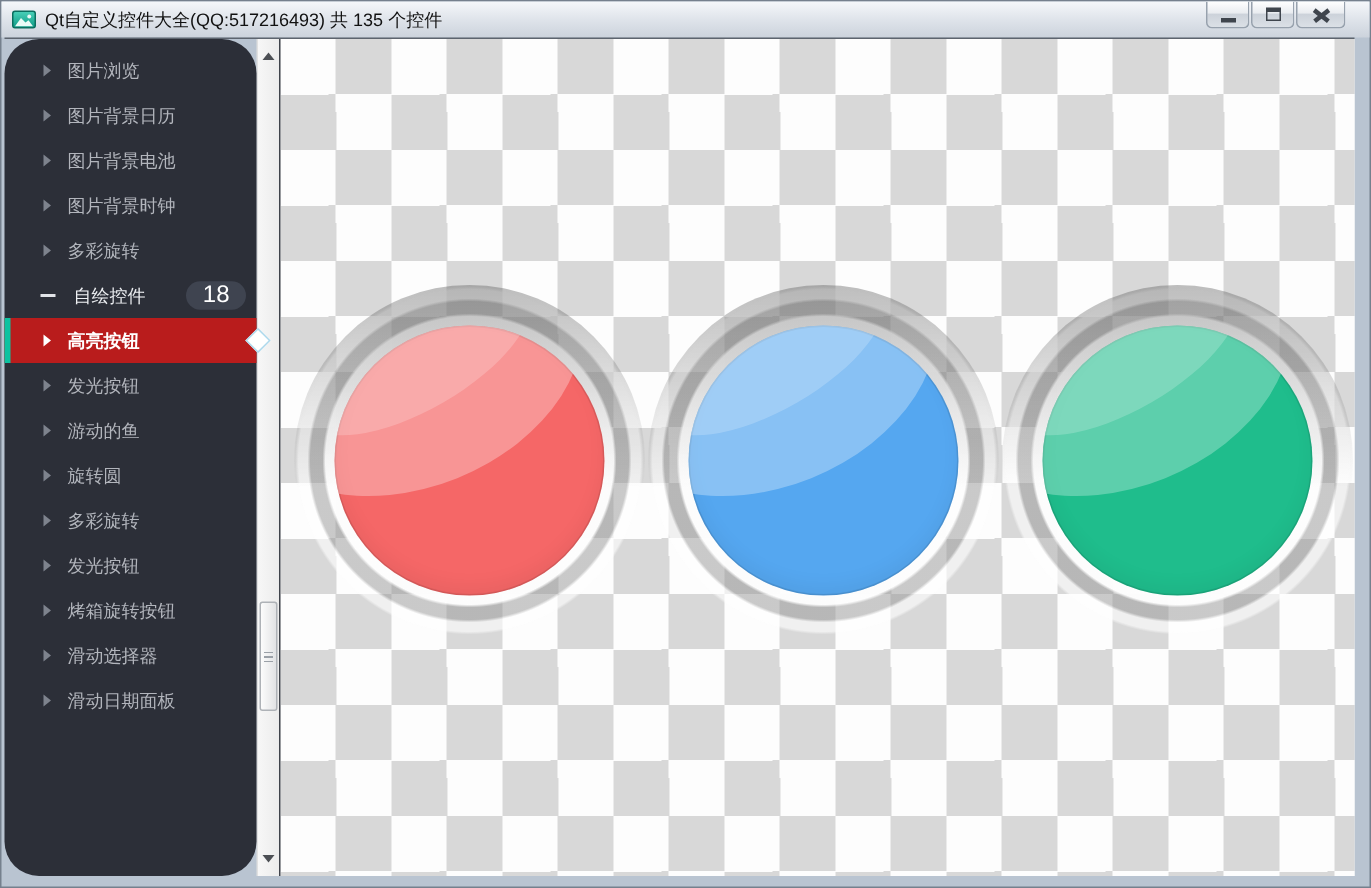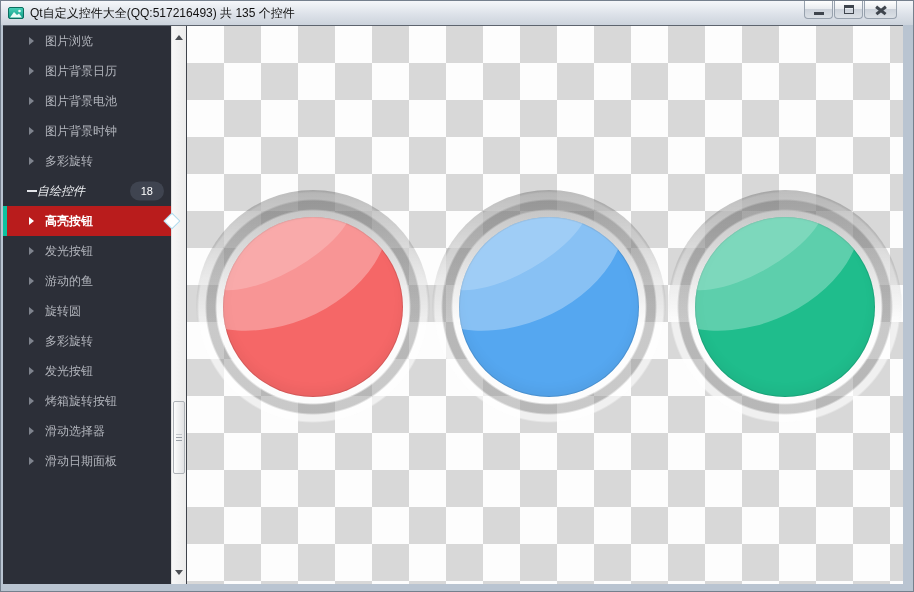--- a/index.html
+++ b/index.html
@@ -21,34 +21,34 @@
   .g-max{width:10px;height:9px;border:1px solid #3f454d;border-top-width:3px;background:transparent;}
   .g-close{position:relative;width:12px;height:10px;}
   .g-close::before,.g-close::after{content:'';position:absolute;left:0;top:4px;width:12px;height:2.5px;background:#3f454d;}
   .g-close::before{transform:rotate(38deg);}
   .g-close::after{transform:rotate(-38deg);}
 
   
   .client{position:absolute;left:3px;right:11px;top:25px;bottom:8px;display:flex;border-top:1px solid #5d646e;}
 
   
-  .sidebar{width:168px;background:#2c2f38;padding-top:0;position:relative;z-index:2;flex:0 0 auto;}
+  .sidebar{width:168px;background:#2c2f38;padding-top:6px;position:relative;z-index:2;flex:0 0 auto;border-radius:23px;}
   .srow{height:30px;display:flex;align-items:center;position:relative;color:#b2b5bc;font-size:12px;cursor:pointer;}
   .tri{margin-left:26px;width:0;height:0;flex:0 0 auto;
     border-left:5px solid #7e838d;border-top:4px solid transparent;border-bottom:4px solid transparent;}
   .minus{margin-left:24px;width:10px;height:2px;background:#e2e4e8;flex:0 0 auto;}
   .tri + .slabel{margin-left:11px;}
-  .minus + .slabel{margin-left:0;font-style:italic;}
+  .minus + .slabel{margin-left:12px;}
   .grp{color:#edeff2;}
   .sel{background:#b91c1c;color:#ffffff;font-weight:bold;}
   .sel .tri{border-left-color:#ffffff;}
   .sel::before{content:'';position:absolute;left:0;top:0;bottom:0;width:4px;background:var(--accent,#0dc2a0);}
   .badge{position:absolute;right:7px;top:50%;transform:translateY(-50%);
     background:#3f4450;color:#fff;border-radius:10px;height:19px;line-height:19px;
-    padding:0 11px;font-size:11px;font-weight:normal;}
+    padding:0 11px;font-size:16px;font-weight:normal;}
   .diamond{position:absolute;right:-7px;top:50%;width:12px;height:12px;background:#ffffff;
     border:1px solid #aed9ec;transform:translateY(-50%) rotate(45deg);z-index:3;}
 
   
   .scrollbar{width:15px;flex:0 0 auto;background:linear-gradient(90deg,#f7f7f7,#ececec);
     border-left:1px solid #e0e0e0;position:relative;}
   .sb-up{position:absolute;top:9px;left:3px;width:0;height:0;cursor:pointer;
     border-left:4px solid transparent;border-right:4px solid transparent;border-bottom:5px solid #4c4f54;}
   .sb-down{position:absolute;bottom:9px;left:3px;width:0;height:0;cursor:pointer;
     border-left:4px solid transparent;border-right:4px solid transparent;border-top:5px solid #4c4f54;}

